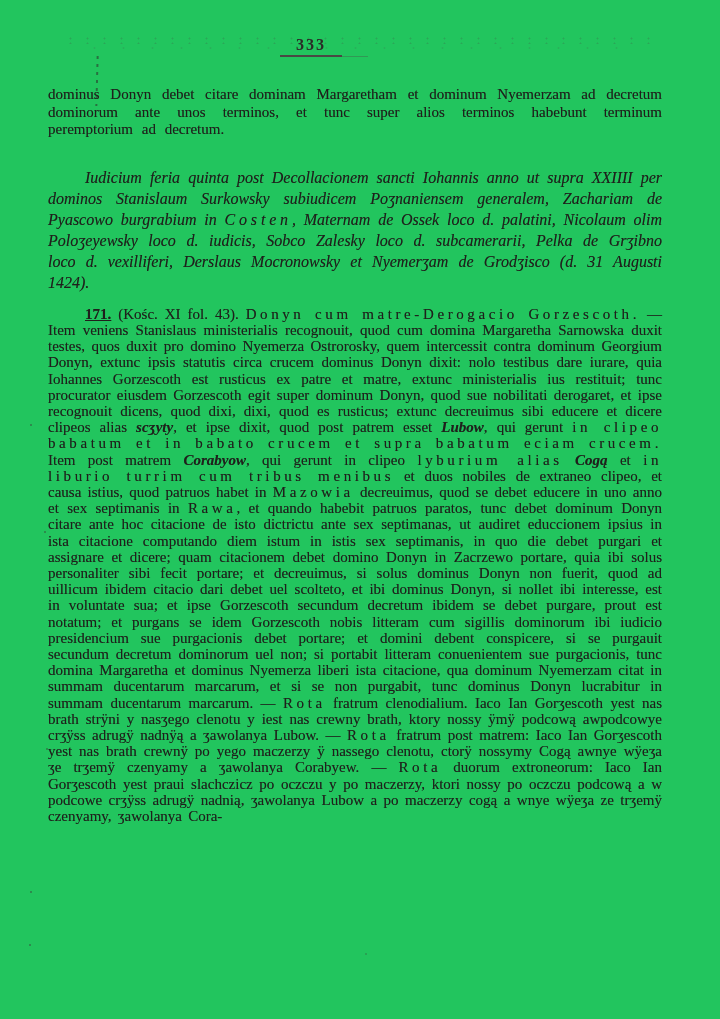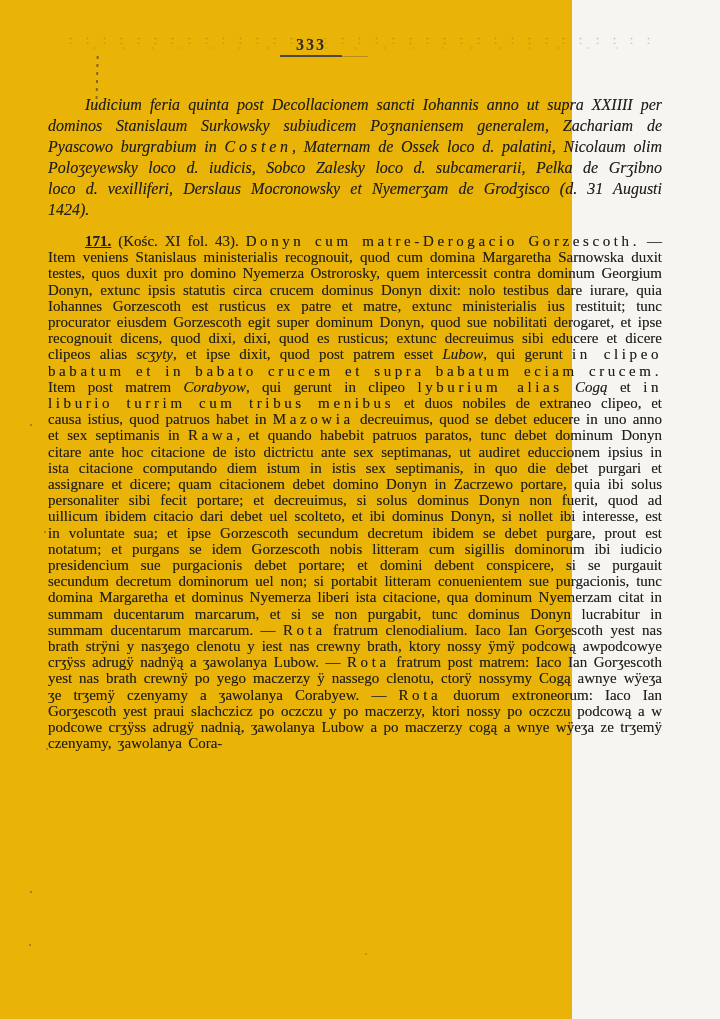--- a/index.html
+++ b/index.html
@@ -3,22 +3,22 @@
 <meta charset="utf-8">
 <style>
   html,body{margin:0;padding:0;}
   body{
     width:720px;height:1019px;
     background:#f6f5f2;
     font-family:"Liberation Serif","DejaVu Serif",serif;
     overflow:hidden;
   }
   .page{
-    position:relative;width:572px;height:1019px;
-    background:#eab308;
+    position:relative;width:720px;height:1019px;
+    background:#22c55e;
     color:#201f1c;
   }
   
   .speckle-band{
     position:absolute;left:62px;top:36px;width:590px;height:8px;
     background-image:radial-gradient(circle,rgba(70,68,64,.42) .7px,transparent 1.3px);
     background-size:17px 5px;
     opacity:.55;
   }
   .speckle-band.band2{
@@ -52,32 +52,32 @@
   }
   .textblock{
     position:absolute;left:48px;top:86px;width:614px;
     text-align:justify;
     text-shadow:0 0 .4px rgba(20,20,18,.45);
     hyphens:none;
   }
   .p{margin:0;padding:0;}
   .p1{font-size:15px;line-height:17.6px;word-spacing:5px;}
   .p2{
-    margin-top:8px;
+    margin-top:28px;
     font-style:italic;font-size:16px;line-height:21px;
     text-indent:37px;word-spacing:3.5px;
   }
   .p3{
     margin-top:13px;
     font-size:15px;line-height:16.2px;
     text-indent:37px;word-spacing:2.5px;
   }
   .b{font-weight:700;text-decoration:underline;}
   .i{}
-  .bi{font-weight:400;font-style:italic;}
+  .bi{font-weight:700;font-style:italic;}
   .sp{letter-spacing:.24em;}
 </style>
 </head>
 <body>
 
 <div class="page">
 
   <div class="speckle-band"></div>
   <div class="speckle-band band2"></div>
   <div class="ink-mark"></div>
@@ -87,17 +87,18 @@
   <i class="dot" style="left:46px;top:748px"></i>
   <i class="dot" style="left:30px;top:891px"></i>
   <i class="dot" style="left:29px;top:944px"></i>
   <i class="dot" style="left:365px;top:953px;opacity:.6"></i>
 
   <div class="pagenum-wrap">
     <span class="pagenum">333</span>
   </div>
 
   <div class="textblock">
+    <p class="p p1"><span>dominus Donyn debet citare dominam Margaretham et dominum Nyemerzam ad decretum dominorum ante unos terminos, et tunc super alios terminos habebunt terminum peremptorium ad decretum.</span></p>
     <p class="p p2"><span>Iudicium feria quinta post Decollacionem sancti Iohannis anno ut supra XXIIII per dominos Stanislaum Surkowsky subiudicem Poʒnaniensem generalem, Zachariam de Pyascowo burgrabium in </span><span class="sp">Costen</span><span>, Maternam de Ossek loco d. palatini, Nicolaum olim Poloʒeyewsky loco d. iudicis, Sobco Zalesky loco d. subcamerarii, Pelka de Grʒibno loco d. vexilliferi, Derslaus Mocronowsky et Nyemerʒam de Grodʒisco (d. 31 Augusti 1424).</span></p>
     <p class="p p3"><span class="b">171.</span><span> </span><span class="i">(Kośc. XI fol. 43).</span><span> </span><span class="sp">Donyn cum matre-Derogacio Gorzescoth.</span><span> — Item veniens Stanislaus ministerialis recognouit, quod cum domina Margaretha Sarnowska duxit testes, quos duxit pro domino Nyemerza Ostrorosky, quem intercessit contra dominum Georgium Donyn, extunc ipsis statutis circa crucem dominus Donyn dixit: nolo testibus dare iurare, quia Iohannes Gorzescoth est rusticus ex patre et matre, extunc ministerialis ius restituit; tunc procurator eiusdem Gorzescoth egit super dominum Donyn, quod sue nobilitati derogaret, et ipse recognouit dicens, quod dixi, dixi, quod es rusticus; extunc decreuimus sibi educere et dicere clipeos alias </span><span class="bi">scʒyty</span><span>, et ipse dixit, quod post patrem esset </span><span class="bi">Lubow</span><span>, qui gerunt </span><span class="sp">in clipeo babatum et in babato crucem et supra babatum eciam crucem.</span><span> Item post matrem </span><span class="bi">Corabyow</span><span>, qui gerunt in clipeo </span><span class="sp">lyburium alias</span><span> </span><span class="bi">Cogą</span><span> et </span><span class="sp">in liburio turrim cum tribus menibus</span><span> et duos nobiles de extraneo clipeo, et causa istius, quod patruos habet in </span><span class="sp">Mazowia</span><span> decreuimus, quod se debet educere in uno anno et sex septimanis in </span><span class="sp">Rawa</span><span>, et quando habebit patruos paratos, tunc debet dominum Donyn citare ante hoc citacione de isto dictrictu ante sex septimanas, ut audiret educcionem ipsius in ista citacione computando diem istum in istis sex septimanis, in quo die debet purgari et assignare et dicere; quam citacionem debet domino Donyn in Zacrzewo portare, quia ibi solus personaliter sibi fecit portare; et decreuimus, si solus dominus Donyn non fuerit, quod ad uillicum ibidem citacio dari debet uel scolteto, et ibi dominus Donyn, si nollet ibi interesse, est in voluntate sua; et ipse Gorzescoth secundum decretum ibidem se debet purgare, prout est notatum; et purgans se idem Gorzescoth nobis litteram cum sigillis dominorum ibi iudicio presidencium sue purgacionis debet portare; et domini debent conspicere, si se purgauit secundum decretum dominorum uel non; si portabit litteram conuenientem sue purgacionis, tunc domina Margaretha et dominus Nyemerza liberi ista citacione, qua dominum Nyemerzam citat in summam ducentarum marcarum, et si se non purgabit, tunc dominus Donyn lucrabitur in summam ducentarum marcarum. — </span><span class="sp">Rota</span><span> fratrum clenodialium. </span><span class="i">Iaco Ian Gorʒescoth yest nas brath strÿni y nasʒego clenotu y iest nas crewny brath, ktory nossy ÿmÿ podcową awpodcowye crʒÿss adrugÿ nadnÿą a ʒawolanya Lubow.</span><span> — </span><span class="sp">Rota</span><span> fratrum post matrem: </span><span class="i">Iaco Ian Gorʒescoth yest nas brath crewnÿ po yego maczerzy ÿ nassego clenotu, ctorÿ nossymy Cogą awnye wÿeʒa ʒe trʒemÿ czenyamy a ʒawolanya Corabyew.</span><span> — </span><span class="sp">Rota</span><span> duorum extroneorum: </span><span class="i">Iaco Ian Gorʒescoth yest praui slachczicz po oczczu y po maczerzy, ktori nossy po oczczu podcową a w podcowe crʒÿss adrugÿ nadnią, ʒawolanya Lubow a po maczerzy cogą a wnye wÿeʒa ze trʒemÿ czenyamy, ʒawolanya Cora-</span></p>
   </div>
 
 </div>
 
 </body></html>

